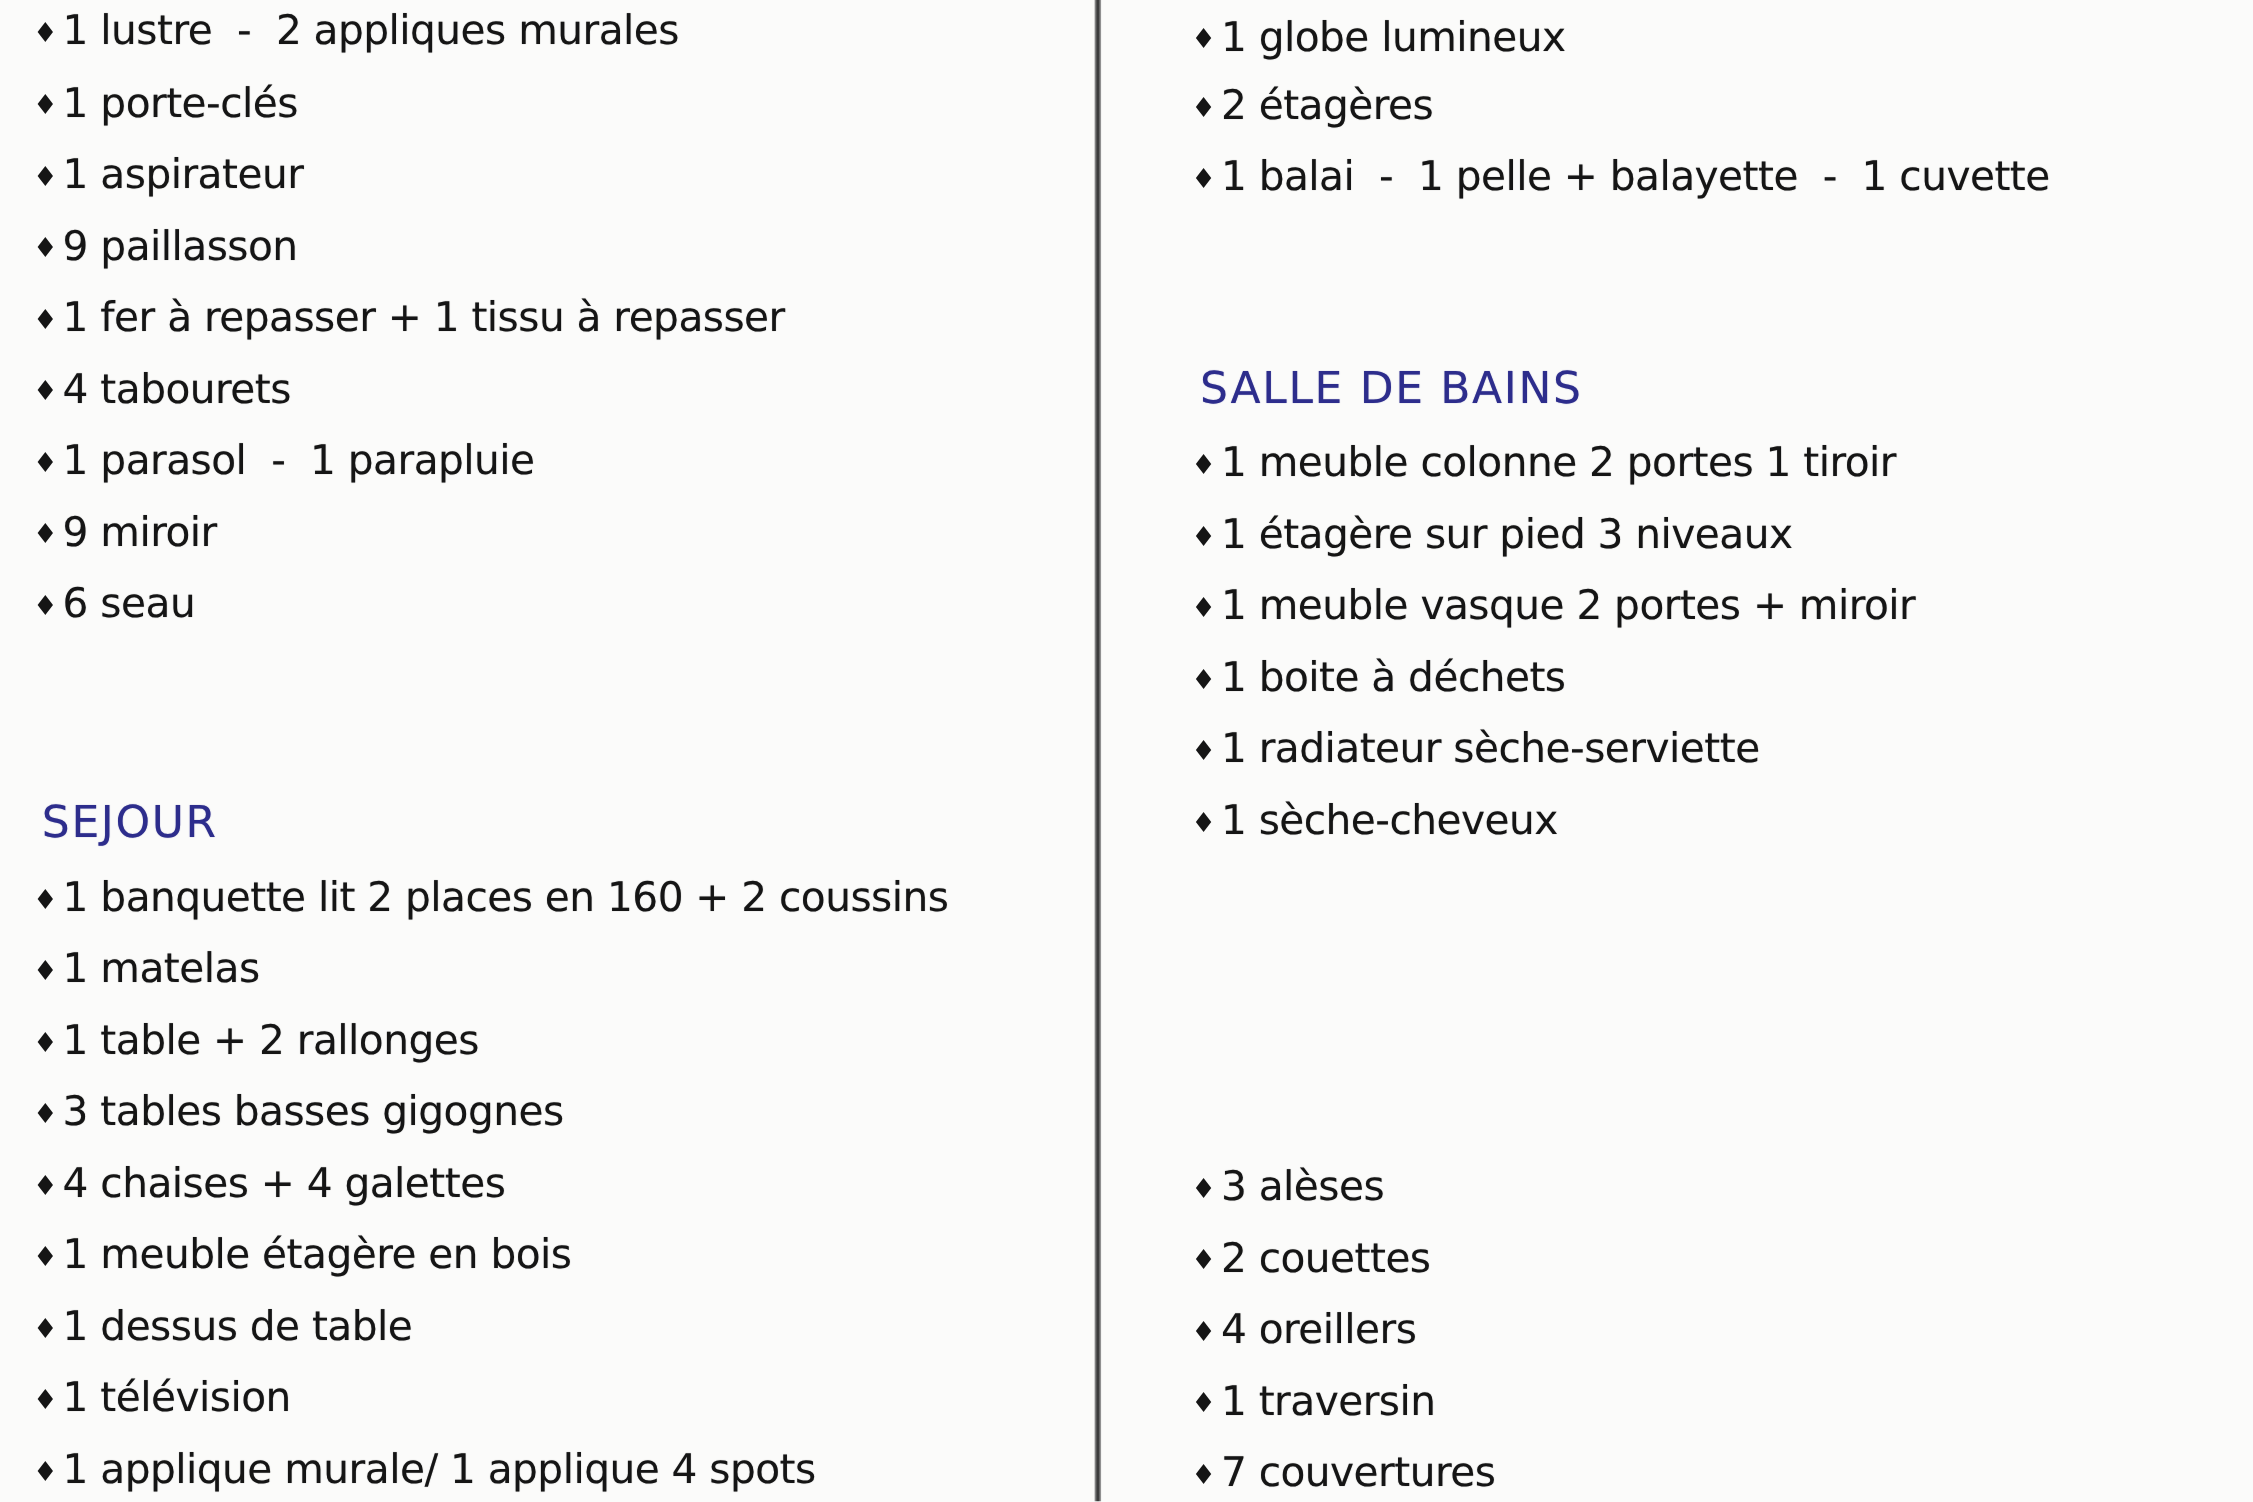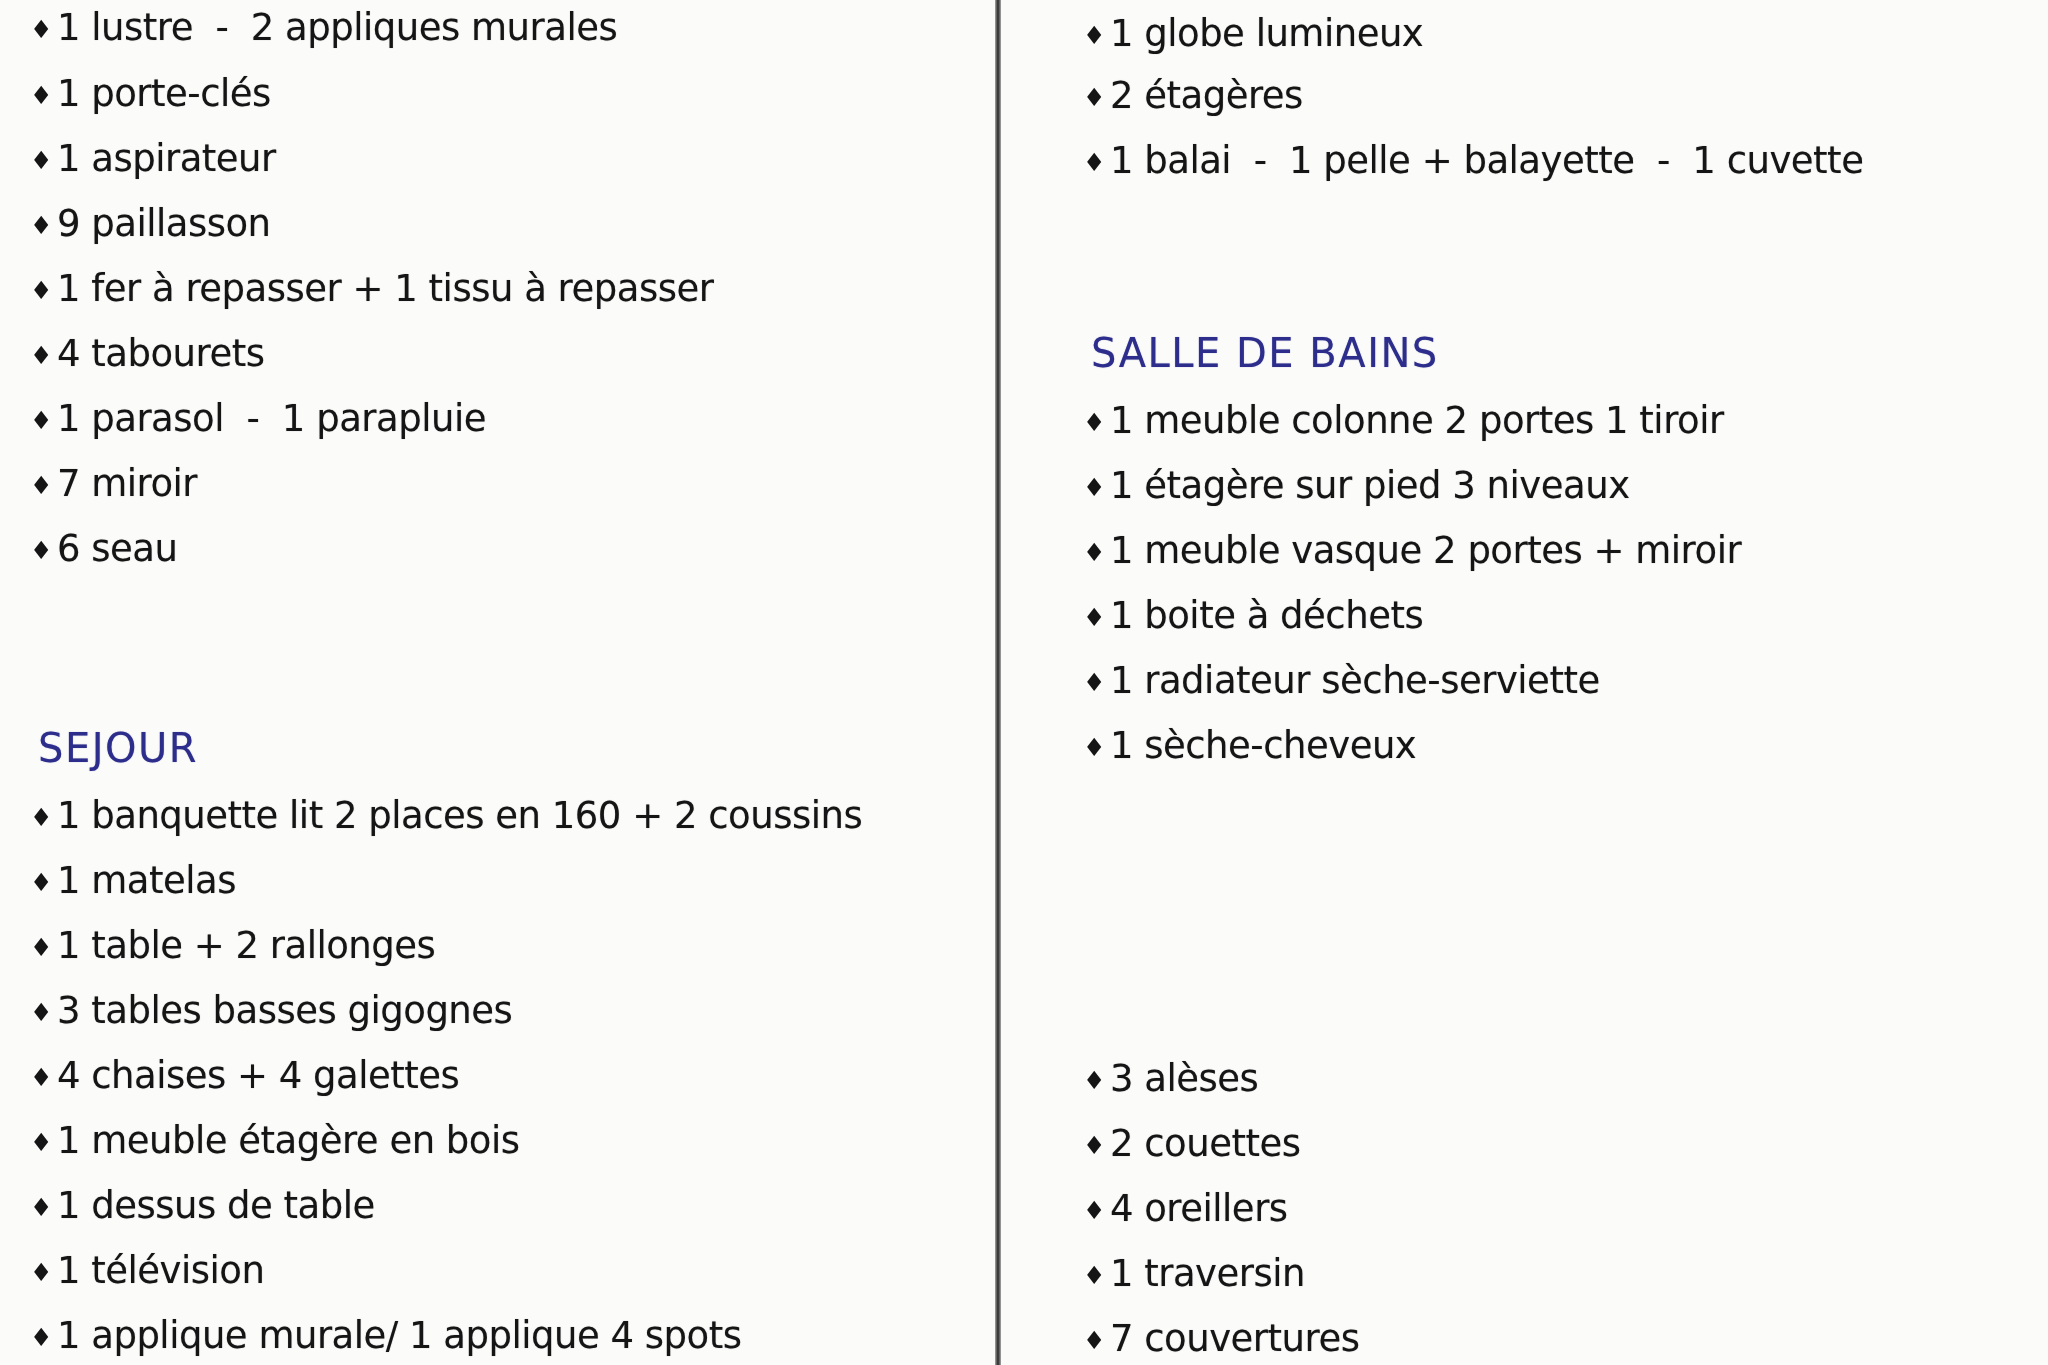--- a/index.html
+++ b/index.html
@@ -72,21 +72,21 @@
     <div class="item"><span class="bullet">♦</span><span>1 lustre  -  2 appliques murales</span></div>
   </div>
 
   <div class="block" style="top:30px">
     <div class="item"><span class="bullet">♦</span><span>1 porte-clés</span></div>
     <div class="item"><span class="bullet">♦</span><span>1 aspirateur</span></div>
     <div class="item"><span class="bullet">♦</span><span>9 paillasson</span></div>
     <div class="item"><span class="bullet">♦</span><span>1 fer à repasser + 1 tissu à repasser</span></div>
     <div class="item"><span class="bullet">♦</span><span>4 tabourets</span></div>
     <div class="item"><span class="bullet">♦</span><span>1 parasol  -  1 parapluie</span></div>
-    <div class="item"><span class="bullet">♦</span><span>7 miroir</span></div>
+    <div class="item"><span class="bullet">♦</span><span>9 miroir</span></div>
     <div class="item"><span class="bullet">♦</span><span>6 seau</span></div>
   </div>
 
   <div class="block heading" style="top:685px">SEJOUR</div>
 
   <div class="block" style="top:752px">
     <div class="item"><span class="bullet">♦</span><span>1 banquette lit 2 places en 160 + 2 coussins</span></div>
     <div class="item"><span class="bullet">♦</span><span>1 matelas</span></div>
     <div class="item"><span class="bullet">♦</span><span>1 table + 2 rallonges</span></div>
     <div class="item"><span class="bullet">♦</span><span>3 tables basses gigognes</span></div>

